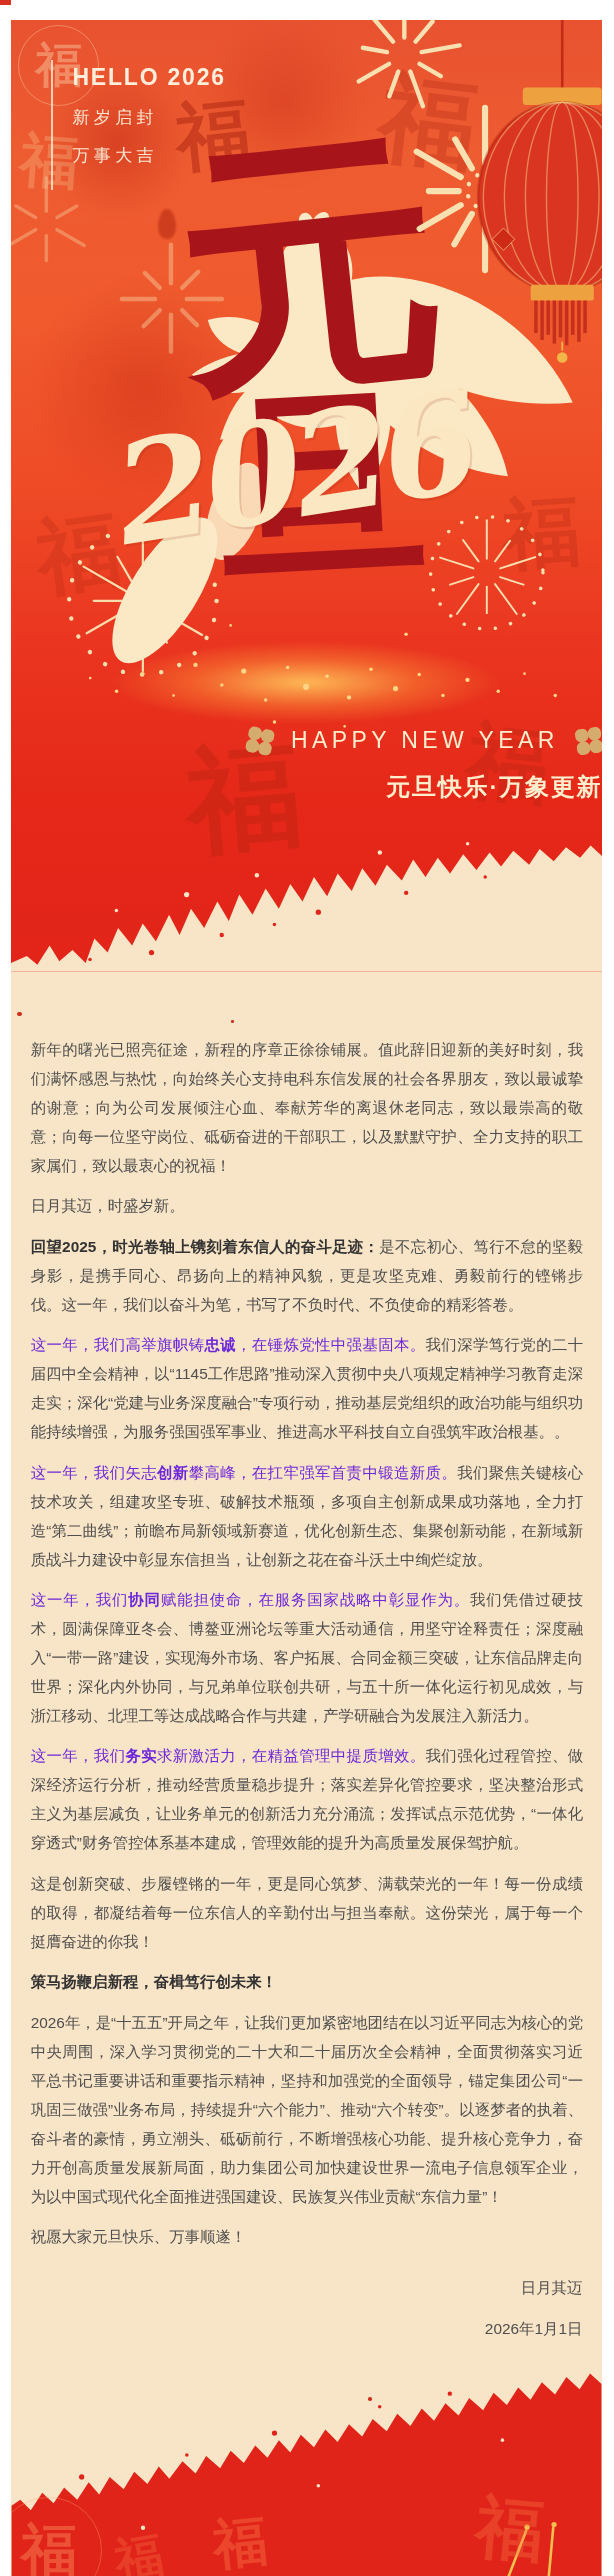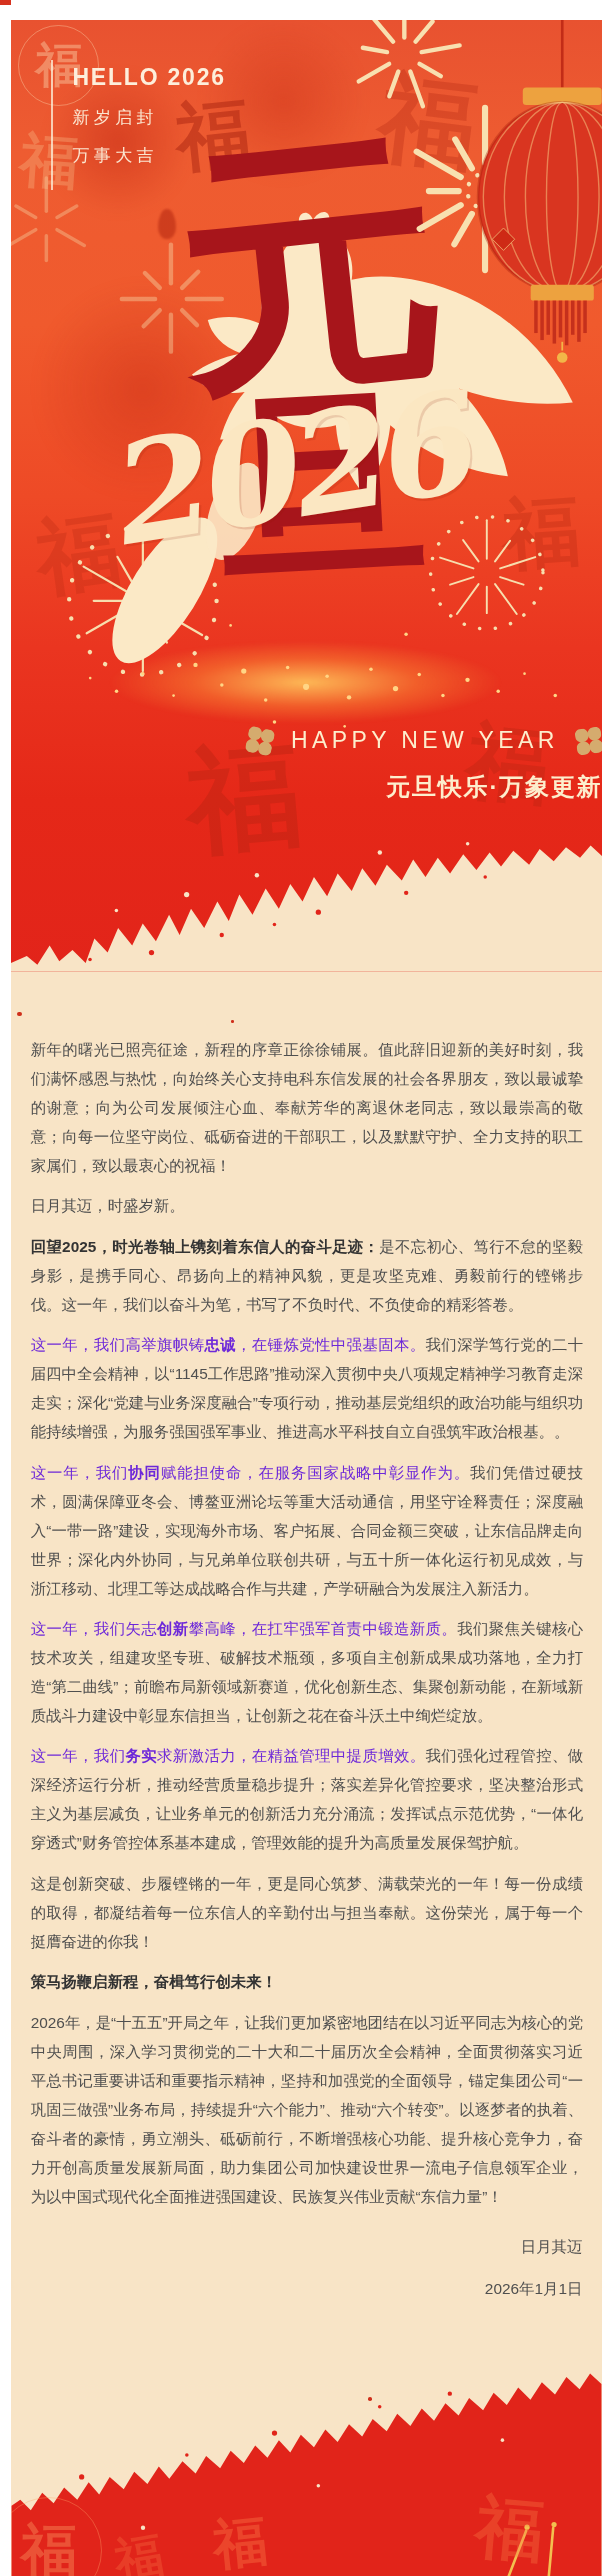--- a/index.html
+++ b/index.html
@@ -301,26 +301,27 @@
 
   <div class="spk" style="left:6.1px;top:992px;width:4.4px;height:4.4px;"></div>
   <div class="spk" style="left:220px;top:1000px;width:2.6px;height:2.6px;"></div>
   <div class="spk" style="left:357px;top:2377px;width:3.5px;height:3.5px;"></div>
 
   <div class="content" id="article">
       <p><span>新年的曙光已照亮征途，新程的序章正徐徐铺展。值此辞旧迎新的美好时刻，我们满怀感恩与热忱，向始终关心支持电科东信发展的社会各界朋友，致以最诚挚的谢意；向为公司发展倾注心血、奉献芳华的离退休老同志，致以最崇高的敬意；向每一位坚守岗位、砥砺奋进的干部职工，以及默默守护、全力支持的职工家属们，致以最衷心的祝福！</span></p>
       <p><span>日月其迈，时盛岁新。</span></p>
       <p><span class="seg-b">回望2025，时光卷轴上镌刻着东信人的奋斗足迹：</span><span>是不忘初心、笃行不怠的坚毅身影，是携手同心、昂扬向上的精神风貌，更是攻坚克难、勇毅前行的铿锵步伐。这一年，我们以奋斗为笔，书写了不负时代、不负使命的精彩答卷。</span></p>
       <p><span class="seg-r">这一年，我们高举旗帜铸</span><span class="seg-r seg-b">忠诚</span><span class="seg-r">，在锤炼党性中强基固本。</span><span>我们深学笃行党的二十届四中全会精神，以“1145工作思路”推动深入贯彻中央八项规定精神学习教育走深走实；深化“党建与业务深度融合”专项行动，推动基层党组织的政治功能与组织功能持续增强，为服务强国强军事业、推进高水平科技自立自强筑牢政治根基。。</span></p>
+      <p><span class="seg-r">这一年，我们矢志</span><span class="seg-r seg-b">创新</span><span class="seg-r">攀高峰，在扛牢强军首责中锻造新质。</span><span>我们聚焦关键核心技术攻关，组建攻坚专班、破解技术瓶颈，多项自主创新成果成功落地，全力打造“第二曲线”；前瞻布局新领域新赛道，优化创新生态、集聚创新动能，在新域新质战斗力建设中彰显东信担当，让创新之花在奋斗沃土中绚烂绽放。</span></p>
       <p><span class="seg-r">这一年，我们</span><span class="seg-r seg-b">协同</span><span class="seg-r">赋能担使命，在服务国家战略中彰显作为。</span><span>我们凭借过硬技术，圆满保障亚冬会、博鳌亚洲论坛等重大活动通信，用坚守诠释责任；深度融入“一带一路”建设，实现海外市场、客户拓展、合同金额三突破，让东信品牌走向世界；深化内外协同，与兄弟单位联创共研，与五十所一体化运行初见成效，与浙江移动、北理工等达成战略合作与共建，产学研融合为发展注入新活力。</span></p>
-      <p><span class="seg-r">这一年，我们矢志</span><span class="seg-r seg-b">创新</span><span class="seg-r">攀高峰，在扛牢强军首责中锻造新质。</span><span>我们聚焦关键核心技术攻关，组建攻坚专班、破解技术瓶颈，多项自主创新成果成功落地，全力打造“第二曲线”；前瞻布局新领域新赛道，优化创新生态、集聚创新动能，在新域新质战斗力建设中彰显东信担当，让创新之花在奋斗沃土中绚烂绽放。</span></p>
       <p><span class="seg-r">这一年，我们</span><span class="seg-r seg-b">务实</span><span class="seg-r">求新激活力，在精益管理中提质增效。</span><span>我们强化过程管控、做深经济运行分析，推动经营质量稳步提升；落实差异化管控要求，坚决整治形式主义为基层减负，让业务单元的创新活力充分涌流；发挥试点示范优势，“一体化穿透式”财务管控体系基本建成，管理效能的提升为高质量发展保驾护航。</span></p>
       <p><span>这是创新突破、步履铿锵的一年，更是同心筑梦、满载荣光的一年！每一份成绩的取得，都凝结着每一位东信人的辛勤付出与担当奉献。这份荣光，属于每一个挺膺奋进的你我！</span></p>
       <p><span class="seg-b">策马扬鞭启新程，奋楫笃行创未来！</span></p>
       <p><span>2026年，是“十五五”开局之年，让我们更加紧密地团结在以习近平同志为核心的党中央周围，深入学习贯彻党的二十大和二十届历次全会精神，全面贯彻落实习近平总书记重要讲话和重要指示精神，坚持和加强党的全面领导，锚定集团公司“一巩固三做强”业务布局，持续提升“六个能力”、推动“六个转变”。以逐梦者的执着、奋斗者的豪情，勇立潮头、砥砺前行，不断增强核心功能、提升核心竞争力，奋力开创高质量发展新局面，助力集团公司加快建设世界一流电子信息领军企业，为以中国式现代化全面推进强国建设、民族复兴伟业贡献“东信力量”！</span></p>
+      <p><span>祝愿大家元旦快乐、万事顺遂！</span></p>
     </div>
 
   <div class="sig">
     <div>日月其迈</div>
     <div class="date">2026年1月1日</div>
   </div>
 
   <div class="band">
     <svg class="tornbtm" width="591" height="206" viewBox="0 0 673 235">
       <polygon fill="#e1241a" points="0,155 10,148 22,160 35,140 48,152 60,134 75,148 88,128 100,142 112,122

